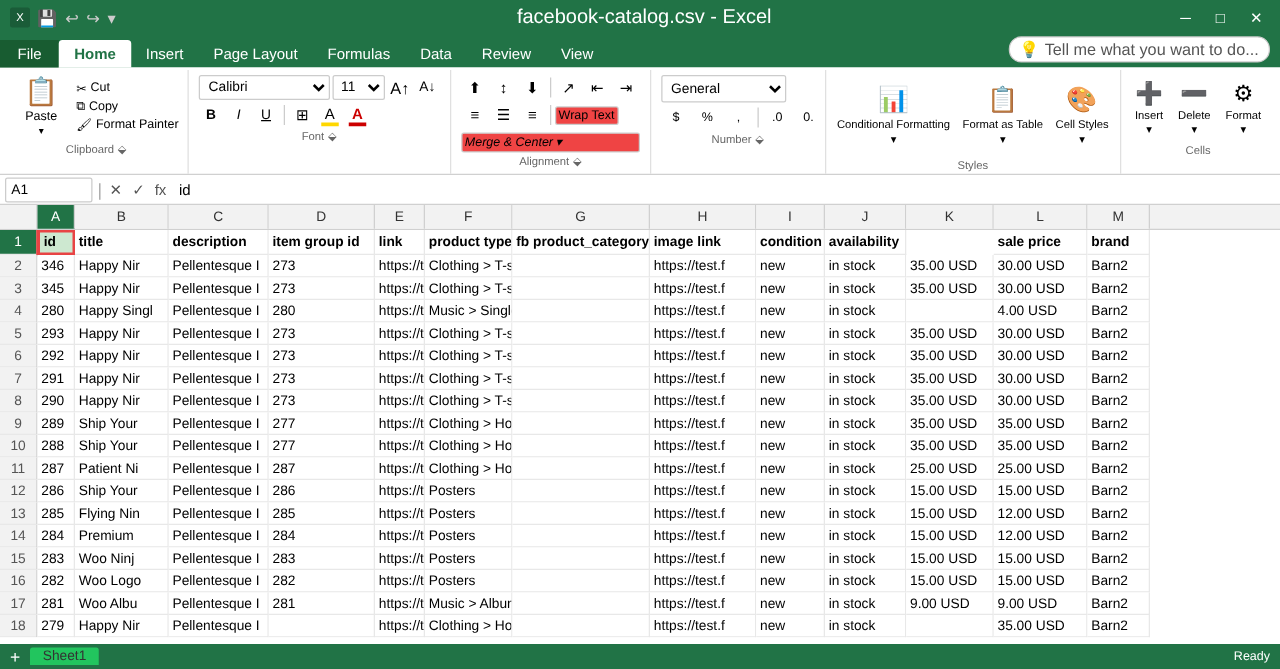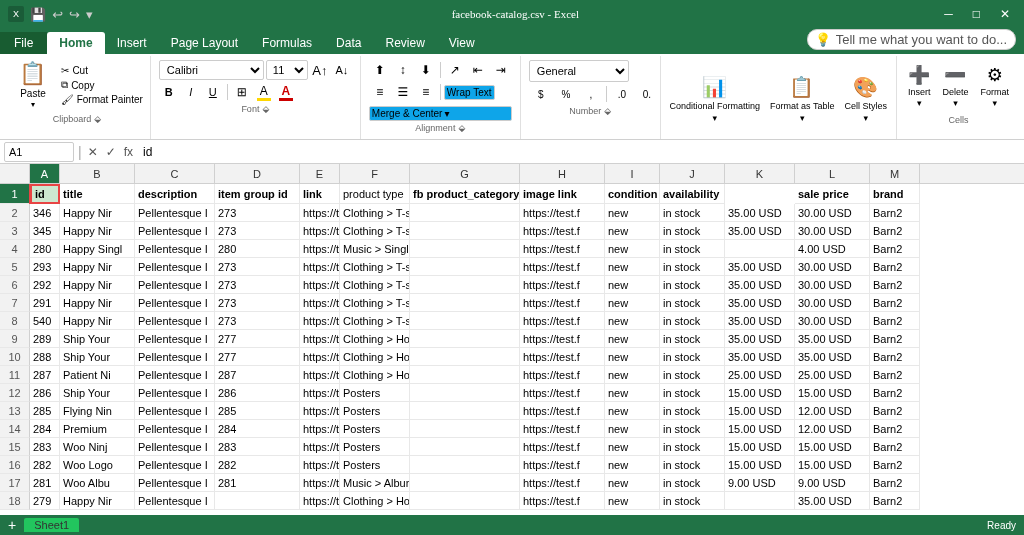--- a/index.html
+++ b/index.html
@@ -9,21 +9,21 @@
     .title-bar {
       background: #217346;
       color: #fff;
       height: 28px;
       display: flex;
       align-items: center;
       padding: 0 8px;
       justify-content: space-between;
     }
     .title-bar-left { display: flex; align-items: center; gap: 6px; }
-    .title-bar-center { font-size: 11px; font-weight: 400; font-family: Liberation Serif, serif; }
+    .title-bar-center { font-size: 16px; font-weight: 400; }
     .title-bar-right { display: flex; gap: 8px; }
     .wb-icon { width: 16px; height: 16px; background: #1a5c38; border-radius: 2px; display: inline-flex; align-items: center; justify-content: center; color: #fff; font-size: 9px; }
     .title-win-btn { color: #fff; font-size: 12px; cursor: pointer; padding: 2px 6px; }
     .qs-icon { color: #ccc; font-size: 13px; cursor: pointer; }
 
     
     .ribbon-tabs {
       background: #217346;
       height: 26px;
       display: flex;
@@ -168,21 +168,21 @@
       padding: 2px 2px 0;
     }
     .align-row { display: flex; align-items: center; gap: 1px; }
     .align-btn {
       width: 22px; height: 20px;
       display: flex; align-items: center; justify-content: center;
       cursor: pointer; border-radius: 2px; font-size: 12px;
     }
     .align-dropdown {
       border: 1px solid #ccc; border-radius: 2px; padding: 1px 2px;
-      font-size: 10px; background: #0ea5e9; display: flex; align-items: center;
+      font-size: 10px; background: #ef4444; display: flex; align-items: center;
       gap: 2px; cursor: pointer; white-space: nowrap;
     }
 
     
     .number-controls {
       display: flex;
       flex-direction: column;
       gap: 2px;
       padding: 2px 2px 0;
     }
@@ -473,21 +473,21 @@
       <div class="align-row">
         <div class="align-btn">≡</div>
         <div class="align-btn">☰</div>
         <div class="align-btn">≡</div>
         <div style="width:1px;background:#ccc;margin:2px;height:16px;"></div>
         <div class="align-dropdown">
           <span>Wrap Text</span>
         </div>
       </div>
       <div class="align-row" style="margin-top:2px;">
-        <div class="align-dropdown" style="width:100%;">
+        <div class="align-dropdown" style="width:100%;font-style:italic;">
           <span>Merge &amp; Center</span>
           <span>▾</span>
         </div>
       </div>
     </div>
     <div class="ribbon-group-label">
       <span>Alignment</span>
       <span style="font-size:9px;cursor:pointer;">⬙</span>
     </div>
   </div>
@@ -522,20 +522,23 @@
       <div class="cond-format-area">
         <span style="font-size:20px;">📋</span>
         <span style="font-size:9px;text-align:center;white-space:nowrap;">Format as Table</span>
         <span style="font-size:9px;">▾</span>
       </div>
       <div class="cond-format-area">
         <span style="font-size:20px;">🎨</span>
         <span style="font-size:9px;text-align:center;white-space:nowrap;">Cell Styles</span>
         <span style="font-size:9px;">▾</span>
       </div>
+    </div>
+    <div class="ribbon-group-label">
+      <span>Styles</span>
     </div>
   </div>
 
   <div class="ribbon-group" style="flex-direction:column;">
     <div class="cells-group-content">
       <div class="cell-btn">
         <span style="font-size:18px;">➕</span>
         <span style="font-size:9px;">Insert</span>
         <span style="font-size:9px;">▾</span>
       </div>
@@ -591,21 +594,21 @@
 
   <div class="spreadsheet-body" id="ss-body">
 
     <div class="ss-row" style="height:20px;">
       <div class="row-num selected">1</div>
       <div class="ss-cell col-a header-row header-selected selected-cell" style="border: 2px solid #e84444; background:#cde8d0; font-weight:600;">id</div>
       <div class="ss-cell col-b header-row" style="font-weight:600;">title</div>
       <div class="ss-cell col-c header-row" style="font-weight:600;">description</div>
       <div class="ss-cell col-d header-row" style="font-weight:600;">item group id</div>
       <div class="ss-cell col-e header-row" style="font-weight:600;">link</div>
-      <div class="ss-cell col-f header-row" style="font-weight:400;">product type</div>
+      <div class="ss-cell col-f header-row" style="font-weight:700;">product type</div>
       <div class="ss-cell col-g header-row" style="font-weight:600;">fb product_category</div>
       <div class="ss-cell col-h header-row" style="font-weight:600;">image link</div>
       <div class="ss-cell col-i header-row" style="font-weight:600;">condition</div>
       <div class="ss-cell col-j header-row" style="font-weight:600;">availability</div>
       <div class="ss-cell col-k header-row" style="font-weight:600;margin-top:39px;">price</div>
       <div class="ss-cell col-l header-row" style="font-weight:600;">sale price</div>
       <div class="ss-cell col-m header-row" style="font-weight:600;">brand</div>
     </div>
   <div class="ss-row">
         <div class="row-num">2</div>
@@ -698,21 +701,21 @@
         <div class="ss-cell col-g"></div>
         <div class="ss-cell col-h">https://test.f</div>
         <div class="ss-cell col-i">new</div>
         <div class="ss-cell col-j">in stock</div>
         <div class="ss-cell col-k">35.00 USD</div>
         <div class="ss-cell col-l">30.00 USD</div>
         <div class="ss-cell col-m">Barn2</div>
       </div>
       <div class="ss-row">
         <div class="row-num">8</div>
-        <div class="ss-cell col-a">540</div>
+        <div class="ss-cell col-a">290</div>
         <div class="ss-cell col-b">Happy Nir</div>
         <div class="ss-cell col-c">Pellentesque I</div>
         <div class="ss-cell col-d">273</div>
         <div class="ss-cell col-e">https://test.</div>
         <div class="ss-cell col-f">Clothing &gt; T-shirts</div>
         <div class="ss-cell col-g"></div>
         <div class="ss-cell col-h">https://test.f</div>
         <div class="ss-cell col-i">new</div>
         <div class="ss-cell col-j">in stock</div>
         <div class="ss-cell col-k">35.00 USD</div>

